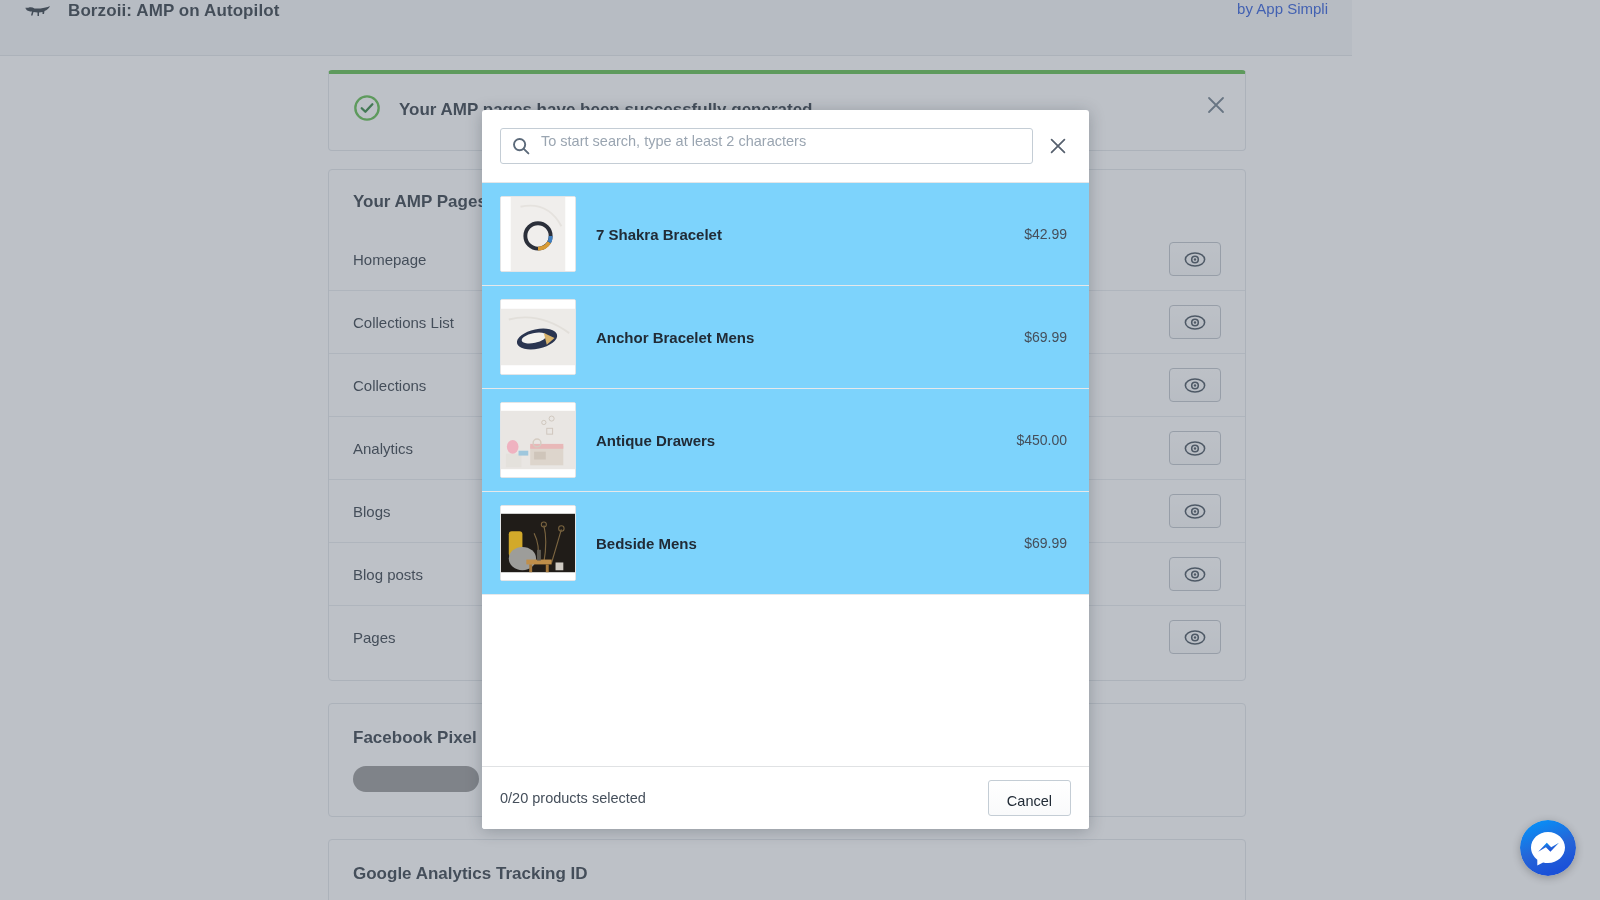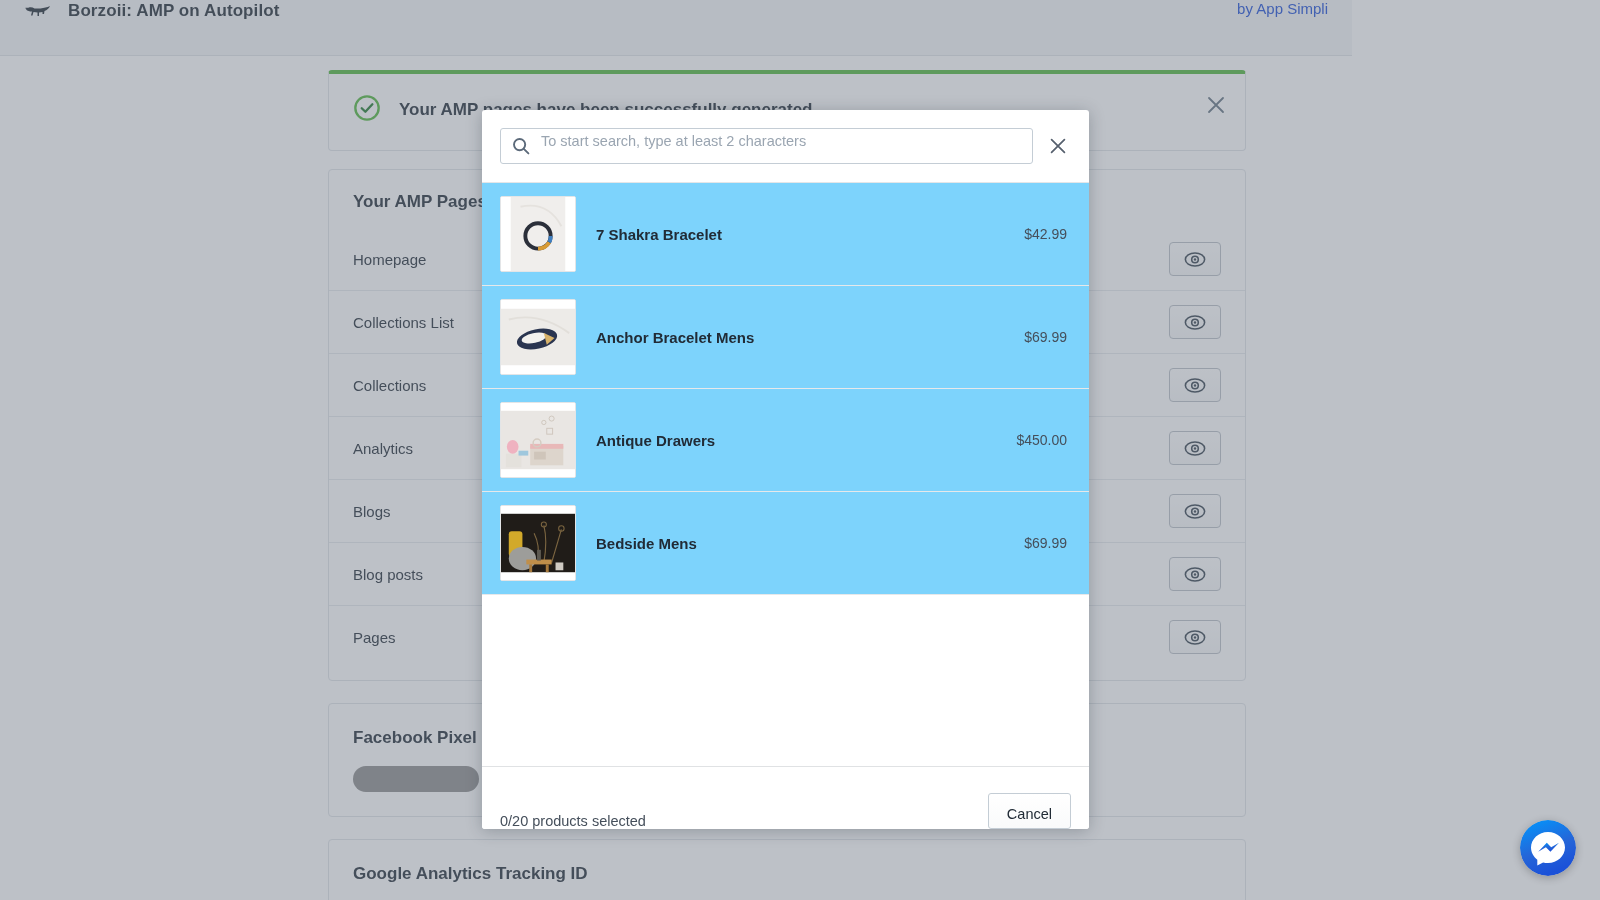--- a/index.html
+++ b/index.html
@@ -198,21 +198,21 @@
   }
   .prod-price {
     margin-left: auto;
     font-size: 14px; color: #454f5b;
   }
 
   .modal-foot {
     flex: 0 0 auto;
     height: 63px;
     border-top: 1px solid #e0e2e4;
-    display: flex; align-items: flex-end;
+    display: flex; align-items: center;
     padding: 0 18px;
     background: #ffffff;
   }
   .foot-count { font-size: 14.5px; color: #454f5b; }
   .cancel-btn {
     margin-left: auto;
     min-width: 76px; height: 36px;
     padding: 12px 18px;
     border: 1px solid #c4cdd5;
     border-radius: 3px;

